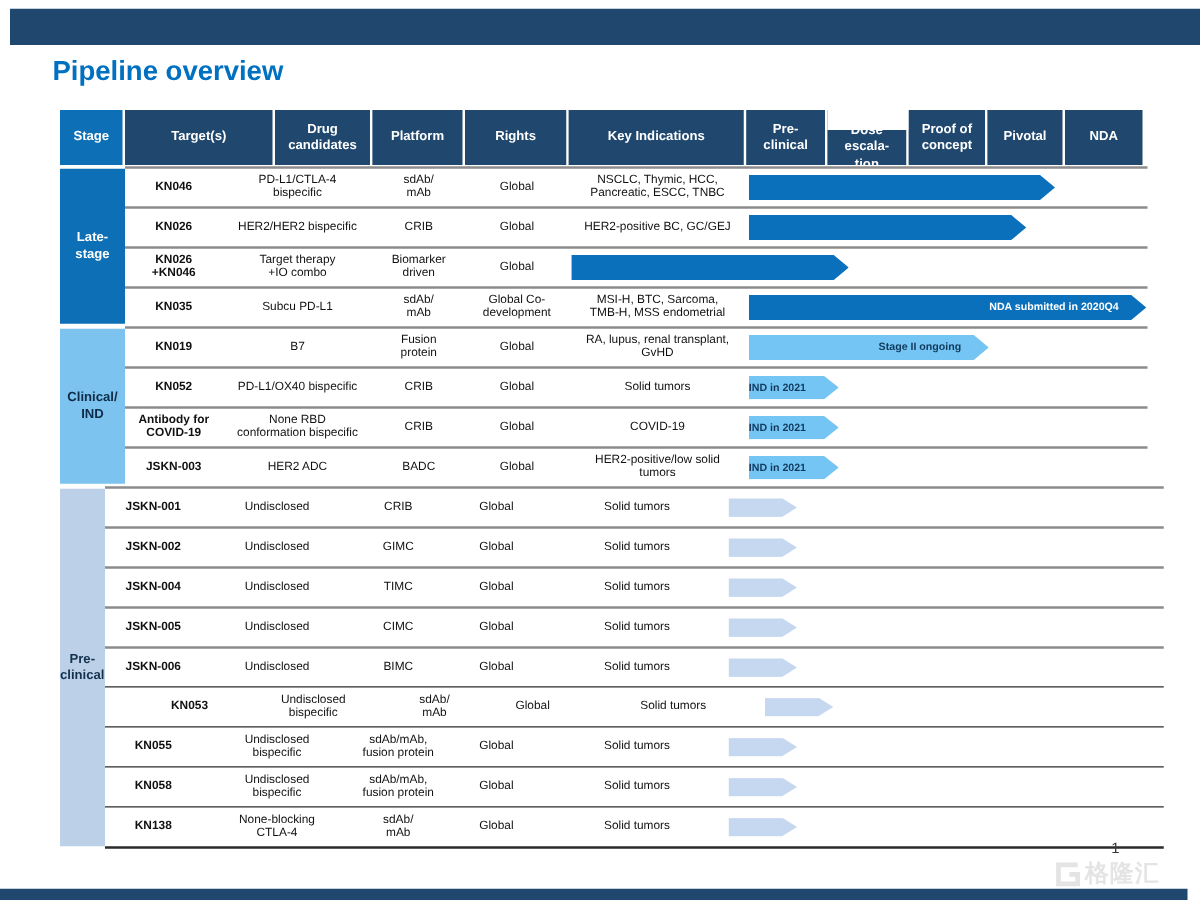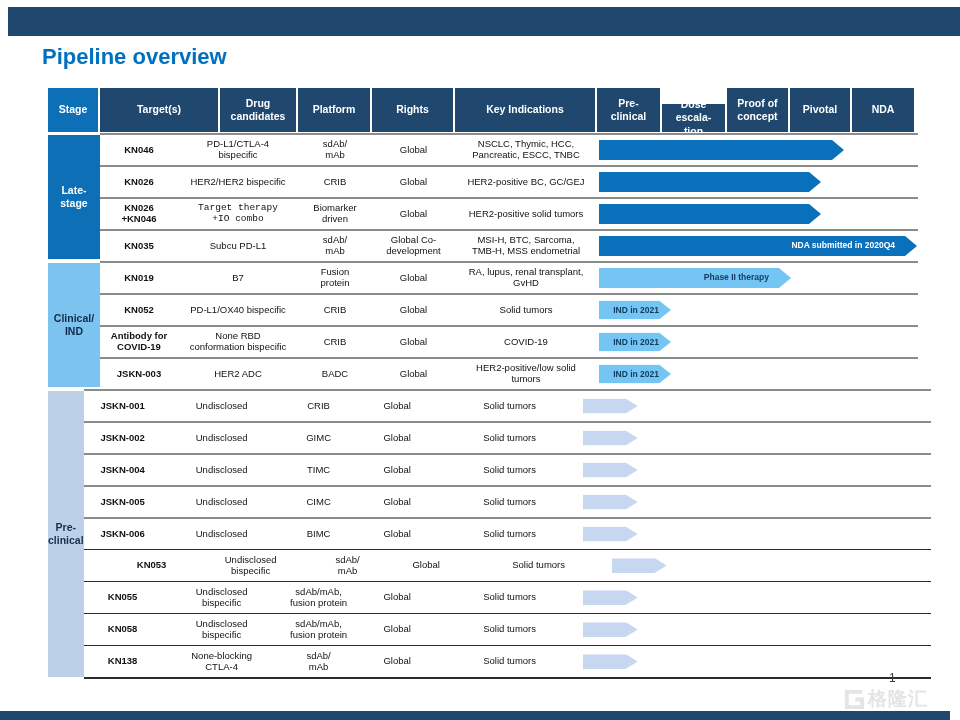--- a/index.html
+++ b/index.html
@@ -38,21 +38,21 @@
   .c-time{position:relative;padding:0;}
 
   .arrow{position:absolute;left:2px;top:50%;transform:translateY(-50%);
          display:flex;align-items:center;font-weight:bold;font-size:8.5px;
          clip-path:polygon(0 0,calc(100% - 12px) 0,100% 50%,calc(100% - 12px) 100%,0 100%);}
   .a-late{background:#0B70BB;}
   .a-sky{background:#74C5F4;}
   .a-pre{background:#C5D8F0;}
   .alabel{flex:1;}
   .al-right{text-align:right;padding-right:22px;}
-  .al-center{text-align:right;padding-right:12px;}
+  .al-center{text-align:left;padding-right:12px;}
   .l-dark{color:#123A5E;}
   .l-white{color:#FFFFFF;}
 
   .page-number{position:absolute;left:889px;top:671px;font-size:12px;color:#3A3A3A;}
   .watermark{position:absolute;left:842px;top:686px;display:flex;align-items:center;gap:3px;
              color:#E4E4E4;font-size:19px;font-weight:bold;letter-spacing:1px;}
 </style>
 </head>
 <body>
 
@@ -99,26 +99,25 @@
               <div class="cell c-cand" style="width: 78px;">KN026</div>
               <div class="cell" style="width: 120px;">HER2/HER2 bispecific</div>
               <div class="cell" style="width: 74px;">CRIB</div>
               <div class="cell" style="width: 83px;">Global</div>
               <div class="cell" style="width: 142px;">HER2-positive BC, GC/GEJ</div>
               <div class="cell c-time" style="width: 321px;"><div class="arrow a-late" style="width: 222px; height: 20px;"></div></div>
             </div>
             <div class="row sep-g">
               <div class="cell c-cand" style="width: 78px;">KN026
 +KN046</div>
-              <div class="cell" style="width: 120px; font-family: Liberation Mono, monospace;">Target therapy
+              <div class="cell" style="width: 120px;">Target therapy
 +IO combo</div>
               <div class="cell" style="width: 74px;">Biomarker
 driven</div>
               <div class="cell" style="width: 83px;">Global</div>
-              <div class="cell" style="width: 142px;">HER2-positive solid tumors</div>
               <div class="cell c-time" style="width: 321px;"><div class="arrow a-late" style="width: 222px; height: 20px;"></div></div>
             </div>
             <div class="row sep-g">
               <div class="cell c-cand" style="width: 78px;">KN035</div>
               <div class="cell" style="width: 120px;">Subcu PD-L1</div>
               <div class="cell" style="width: 74px;">sdAb/
 mAb</div>
               <div class="cell" style="width: 83px;">Global Co-
 development</div>
               <div class="cell" style="width: 142px;">MSI-H, BTC, Sarcoma,
@@ -132,21 +131,21 @@
 IND</div>
           <div class="rows">
             <div class="row sep-g">
               <div class="cell c-cand" style="width: 78px;">KN019</div>
               <div class="cell" style="width: 120px;">B7</div>
               <div class="cell" style="width: 74px;">Fusion
 protein</div>
               <div class="cell" style="width: 83px;">Global</div>
               <div class="cell" style="width: 142px;">RA, lupus, renal transplant,
 GvHD</div>
-              <div class="cell c-time" style="width: 321px;"><div class="arrow a-sky" style="width: 192px; height: 20px;"><span class="alabel al-right l-dark">Phase II therapy</span></div></div>
+              <div class="cell c-time" style="width: 321px;"><div class="arrow a-sky" style="width: 192px; height: 20px;"><span class="alabel al-right l-dark">Stage II ongoing</span></div></div>
             </div>
             <div class="row sep-g">
               <div class="cell c-cand" style="width: 78px;">KN052</div>
               <div class="cell" style="width: 120px;">PD-L1/OX40 bispecific</div>
               <div class="cell" style="width: 74px;">CRIB</div>
               <div class="cell" style="width: 83px;">Global</div>
               <div class="cell" style="width: 142px;">Solid tumors</div>
               <div class="cell c-time" style="width: 321px;"><div class="arrow a-sky" style="width: 72px; height: 19px;"><span class="alabel al-center l-dark">IND in 2021</span></div></div>
             </div>
             <div class="row sep-g">

